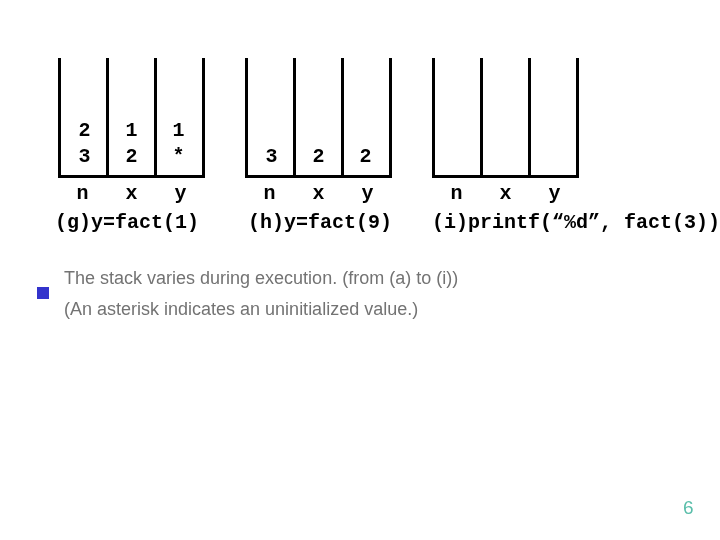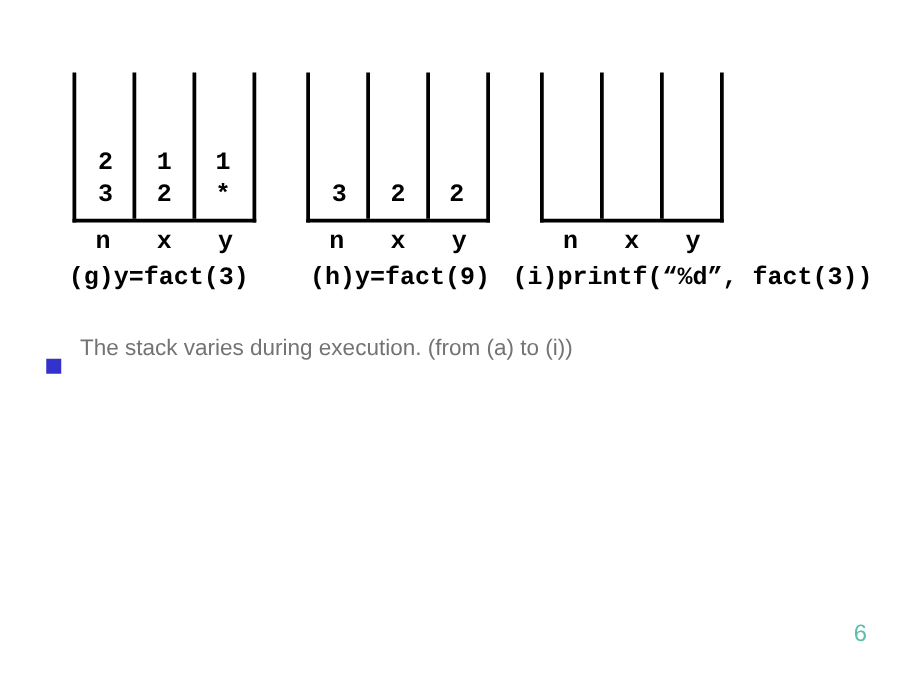--- a/index.html
+++ b/index.html
@@ -36,21 +36,21 @@
   .vrow .cell{flex:1;text-align:center;line-height:26px;font-size:20px;}
   .labels{
     position:absolute;top:183px;width:147px;display:flex;
   }
   .labels .cell{flex:1;text-align:center;line-height:22px;font-size:20px;}
   .caption{
     position:absolute;top:211px;white-space:nowrap;
     font-size:20px;line-height:24px;
   }
   .s1{left:58px;}  .s2{left:245px;}  .s3{left:432px;}
-  .c1{left:55px;}  .c2{left:248px;}  .c3{left:410px;}
+  .c1{left:55px;}  .c2{left:248px;}  .c3{left:432px;}
   
   .bullet-marker{
     position:absolute;left:37px;top:287px;
     width:12px;height:12px;background:#3333cc;
   }
   .bullet-text{
     position:absolute;left:64px;top:263px;width:650px;
     font-size:18px;line-height:31px;color:#737373;
   }
   
@@ -78,21 +78,21 @@
         <span class="cell">2</span>
         <span class="cell">*</span>
       </div>
     </div>
   </div>
   <div class="labels mono s1">
     <span class="cell">n</span>
     <span class="cell">x</span>
     <span class="cell">y</span>
   </div>
-  <div class="caption mono c1">(g)y=fact(3)</div>
+  <div class="caption mono c1">(g)y=fact(1)</div>
 
   <div class="stack s2">
     <div class="divider d1"></div>
     <div class="divider d2"></div>
     <div class="values mono">
       <div class="vrow">
         <span class="cell">3</span>
         <span class="cell">2</span>
         <span class="cell">2</span>
       </div>
@@ -112,17 +112,18 @@
   <div class="labels mono s3">
     <span class="cell">n</span>
     <span class="cell">x</span>
     <span class="cell">y</span>
   </div>
   <div class="caption mono c3">(i)printf(“%d”, fact(3))</div>
 
   <div class="bullet-marker"></div>
   <div class="bullet-text">
     <div>The stack varies during execution. (from (a) to (i))</div>
+    <div>(An asterisk indicates an uninitialized value.)</div>
   </div>
 
   <div class="page-number">6</div>
 
 </div>
 
 </body></html>

